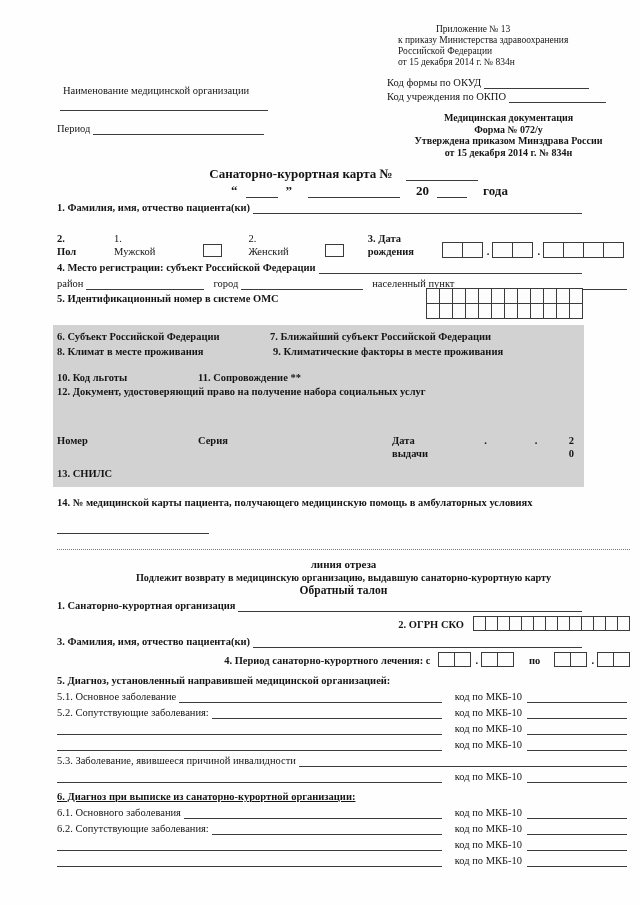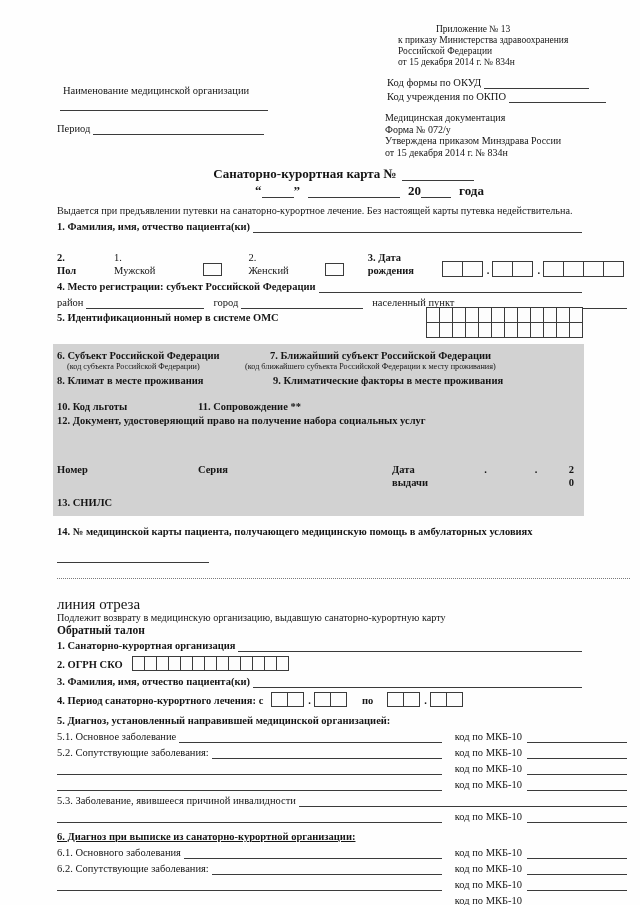--- a/index.html
+++ b/index.html
@@ -7,38 +7,38 @@
   .page {
     position:relative; width:640px; height:905px; margin:0 auto;
     background:#fefefe; color:#151515;
     font-family:"Liberation Serif","DejaVu Serif",serif;
     font-size:10.5px; line-height:13px; overflow:hidden;
   }
   .abs { position:absolute; }
   .b { font-weight:bold; }
   .small { font-size:9.5px; line-height:11px; }
   .hint { font-size:8.2px; line-height:10px; }
-  .center { text-align:left; }
-  .row { display:flex; align-items:flex-end; }
+  .center { text-align:center;font-weight:bold; }
+  .row { display:flex; align-items:flex-end;justify-content:flex-end; }
   .ul { border-bottom:1px solid #3b3b3b; height:11px; flex:1 1 auto; margin:0 3px; }
   .ulf { flex:0 0 auto; }
   .cells { display:flex; align-items:flex-end; }
   .cell { width:15px; height:15px; border:1px solid #3b3b3b; margin-left:-1px; background:#fdfdfd; flex:0 0 auto; }
   .dot { margin:0 4px; font-weight:bold; }
   .cells-dob .cell { width:21px; height:16px; }
   .cells-ogrn .cell { width:13px; height:15px; }
   .cells-period .cell { width:17px; height:15px; }
   .omsgrid { flex:0 0 auto; }
   .grid-row { display:flex; }
   .grid-row + .grid-row { margin-top:-1px; }
   .omsgrid .cell { width:14px; height:16px; }
   .chk { width:19px; height:13px; border:1px solid #3b3b3b; background:#fdfdfd; flex:0 0 auto; margin-bottom:1px; }
   .content { position:absolute; left:57px; right:10px; top:166px; }
   .mr45 { margin-right:45px; }
-  .trow { display:flex; justify-content:center; align-items:flex-end; font-weight:bold; font-size:13px; line-height:15px; }
+  .trow { display:flex; justify-content:center; align-items:flex-end; font-weight:bold; font-size:13px; line-height:15px;gap:8px; }
   .t-ul { border-bottom:1px solid #3b3b3b; height:12px; flex:0 0 auto; }
   .gray { background:#d2d2d2; margin:6px 46px 0 -4px; padding:5px 4px 7px 4px; }
   .gray .grow { display:flex; align-items:baseline; }
   .icdrow { display:flex; align-items:flex-end; margin-top:3px; }
   .icd-label { margin-left:10px; white-space:nowrap; }
   .icd-short { flex:0 0 100px; margin-left:5px; }
   .cutline { border-top:1px dotted #7a7a7a; height:0; margin-top:15px; }
   .appendix div { white-space:nowrap; }
 </style>
 </head>
@@ -83,21 +83,20 @@
     <div class="trow" style="margin-top:2px; transform:translateX(26px);">
       <span>“</span>
       <span class="t-ul" style="width:32px;"></span>
       <span>”</span>
       <span class="t-ul" style="width:92px; margin:0 8px;"></span>
       <span>20</span>
       <span class="t-ul" style="width:30px; margin-right:8px;"></span>
       <span>года</span>
     </div>
 
-    <div class="mr45" style="margin-top:6px; font-size:10.2px;">Выдается при предъявлении путевки на санаторно-курортное лечение. Без настоящей карты путевка недействительна.</div>
 
     <div class="row mr45" style="margin-top:3px;">
       <span class="b">1. Фамилия, имя, отчество пациента(ки)</span>
       <span class="ul"></span>
     </div>
 
     <div class="row" style="margin-top:18px; margin-right:6px;">
       <span class="b">2. Пол</span>
       <span style="margin-left:30px;">1. Мужской</span>
       <span class="chk" style="margin-left:42px;"></span>
@@ -163,24 +162,20 @@
             <span class="cell"></span>
           </div>
         </span>
     </div>
 
     <div class="gray">
       <div class="grow">
         <span class="b" style="flex:0 0 213px;">6. Субъект Российской Федерации</span>
         <span class="b">7. Ближайший субъект Российской Федерации</span>
       </div>
-      <div class="grow hint">
-        <span style="flex:0 0 188px; padding-left:10px;">(код субъекта Российской Федерации)</span>
-        <span>(код ближайшего субъекта Российской Федерации к месту проживания)</span>
-      </div>
       <div class="grow" style="margin-top:2px;">
         <span class="b" style="flex:0 0 216px;">8. Климат в месте проживания</span>
         <span class="b">9. Климатические факторы в месте проживания</span>
       </div>
       <div class="grow" style="margin-top:13px;">
         <span class="b" style="flex:0 0 141px;">10. Код льготы</span>
         <span class="b">11. Сопровождение **</span>
       </div>
       <div class="grow" style="margin-top:1px;">
         <span class="b">12. Документ, удостоверяющий право на получение набора социальных услуг</span>
@@ -197,21 +192,21 @@
         <span class="b">13. СНИЛС</span>
       </div>
     </div>
 
     <div style="margin-top:9px;">
       <span class="b">14. № медицинской карты пациента, получающего медицинскую помощь в амбулаторных условиях</span>
     </div>
     <div class="ul ulf" style="width:152px; margin:14px 0 0 0;"></div>
 
     <div class="cutline"></div>
-    <div class="center" style="font-size:15px; margin-top:19px;">линия отреза</div>
+    <div class="center" style="font-size:11px; margin-top:8px;">линия отреза</div>
     <div class="center" style="font-size:10.2px;">Подлежит возврату в медицинскую организацию, выдавшую санаторно-курортную карту</div>
     <div class="center b" style="font-size:11.5px; line-height:13px;">Обратный талон</div>
 
     <div class="row mr45" style="margin-top:2px;">
       <span class="b">1. Санаторно-курортная организация</span>
       <span class="ul"></span>
     </div>
     <div class="row" style="margin-top:4px;">
       <span class="b">2. ОГРН СКО</span>
       <span class="cells cells-ogrn" style="margin-left:10px;">

